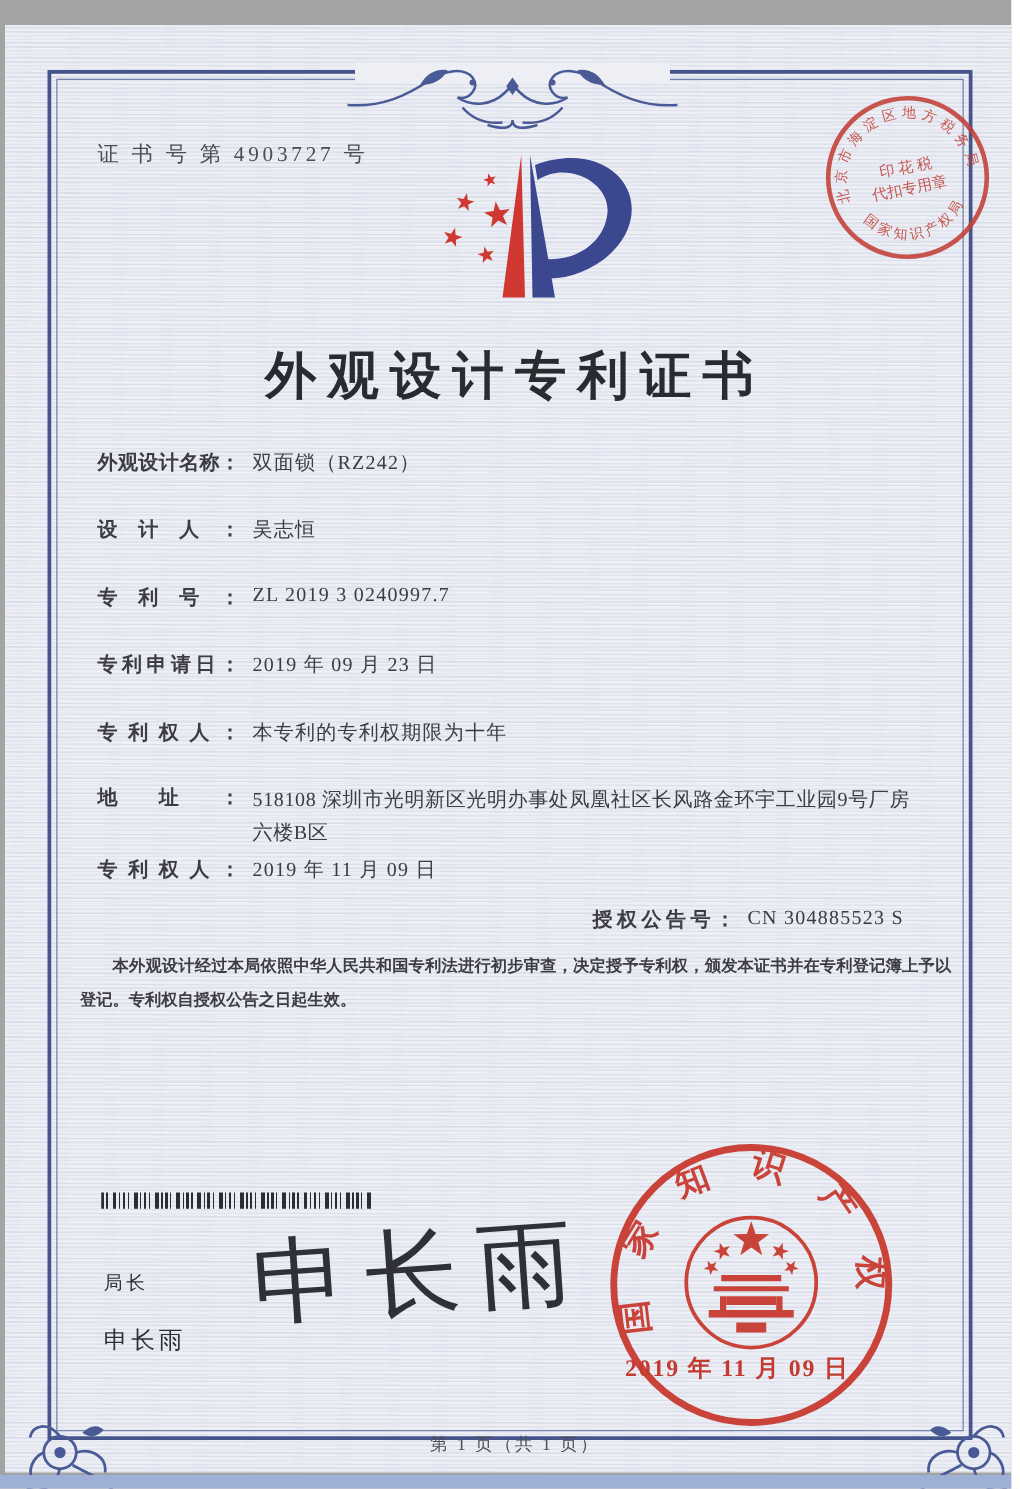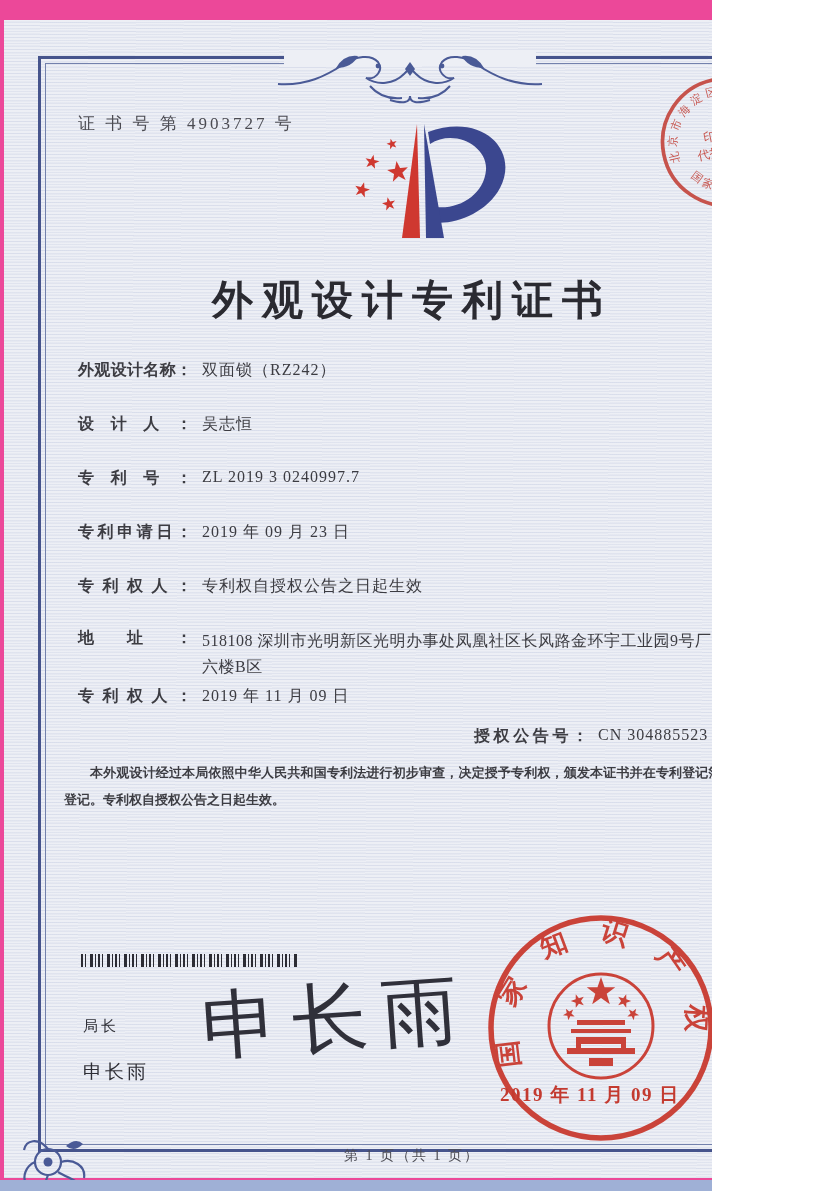--- a/index.html
+++ b/index.html
@@ -1,17 +1,17 @@
 <!DOCTYPE html>
 <html><head>
 <meta charset="utf-8">
 <style>
   html,body{margin:0;padding:0;}
-  .page{position:relative;width:712px;height:1191px;background:#ec4899;overflow:hidden;
-        font-family:"Liberation Serif","DejaVu Serif",serif;color:#3c3c42;}
+  .page{position:relative;width:784px;height:1191px;background:#a3a3a3;overflow:hidden;
+        font-family:"Liberation Serif","DejaVu Serif",serif;color:#3c3c42;padding-left:25px;}
   .paper{position:absolute;left:4px;top:20px;width:808px;height:1158px;
          background-color:#edeff5;
          background-image:
            repeating-linear-gradient(0deg, rgba(135,150,195,0.13) 0 1px, rgba(255,255,255,0) 1px 3px),
            repeating-linear-gradient(1.2deg, rgba(135,150,195,0.07) 0 1px, rgba(255,255,255,0) 1px 4px);}
   .bottom-band{position:absolute;left:0;bottom:0;width:816px;height:11px;background:#9fb0d6;}
   .frame-outer{position:absolute;left:34px;top:36px;right:34px;bottom:26px;
                border:3px solid #46548c;}
   .frame-inner{position:absolute;left:41px;top:43px;right:41px;bottom:33px;
                border:1px solid #7381ac;}
@@ -147,21 +147,21 @@
       <div class="frow" style="top:448px">
         <span class="flabel">专利号：</span>
         <span class="fvalue">ZL 2019 3 0240997.7</span>
       </div>
       <div class="frow" style="top:502px">
         <span class="flabel">专利申请日：</span>
         <span class="fvalue">2019 年 09 月 23 日</span>
       </div>
       <div class="frow" style="top:556px">
         <span class="flabel">专利权人：</span>
-        <span class="fvalue">专利权自授权公告之日起生效</span>
+        <span class="fvalue">本专利的专利权期限为十年</span>
       </div>
       <div class="frow" style="top:608px">
         <span class="flabel">地址：</span>
         <span class="fvalue wrapval">518108 深圳市光明新区光明办事处凤凰社区长风路金环宇工业园9号厂房六楼B区</span>
       </div>
       <div class="frow" style="top:666px">
         <span class="flabel">专利权人：</span>
         <span class="fvalue">2019 年 11 月 09 日</span>
         <span class="grant-right">
           <span class="flabel">授权公告号：</span>

